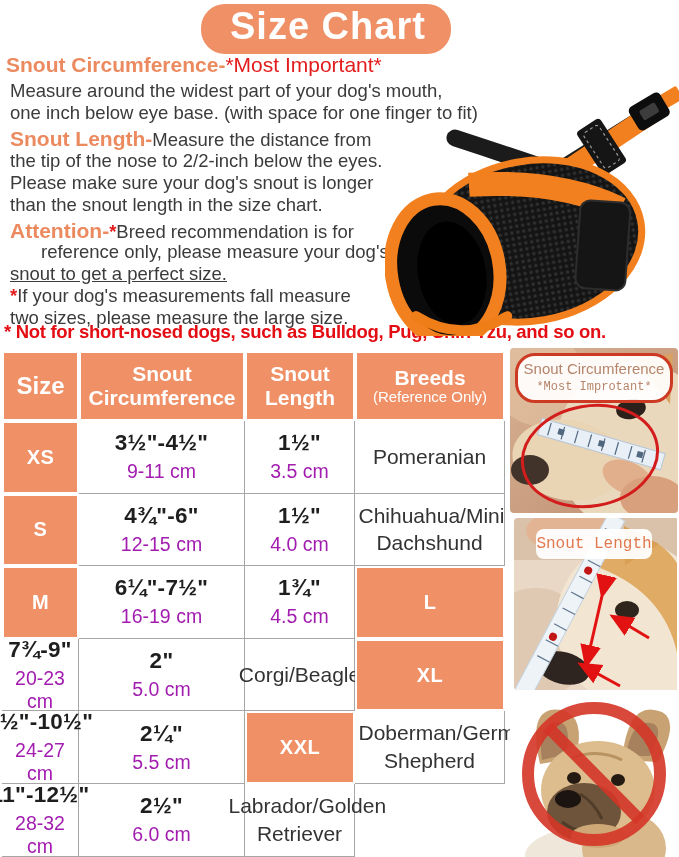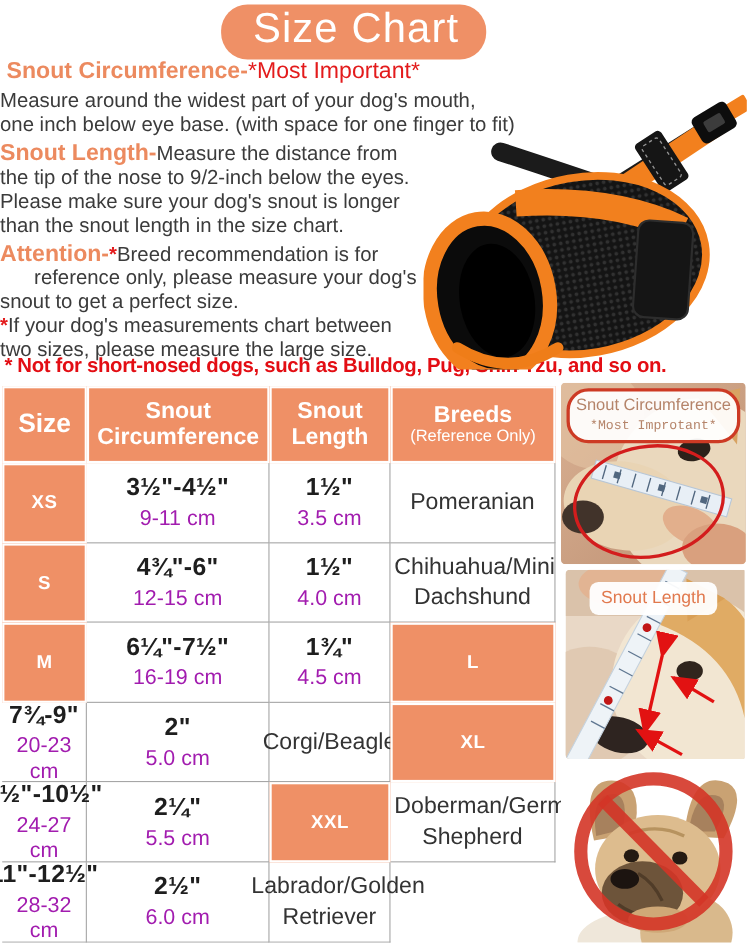--- a/index.html
+++ b/index.html
@@ -8,26 +8,26 @@
     background:#ffffff;
     font-family:"Liberation Sans","DejaVu Sans",sans-serif;
     color:#3b3b3b;
   }
   .abs{position:absolute;}
 
   
   .title-box{
     left:201px;top:4px;
     background:#EF9066;color:#fff;
-    font-weight:normal;font-size:38px;letter-spacing:1px;
+    font-weight:bold;font-size:38px;letter-spacing:1px;
     padding:1px 25px 6px 29px;border-radius:24px;
   }
 
   
-  .tline{left:0;font-size:18.5px;color:#3b3b3b;white-space:nowrap;}
+  .tline{left:10px;font-size:18.5px;color:#3b3b3b;white-space:nowrap;}
   .hline{left:6px;font-size:21px;white-space:nowrap;}
   .o{color:#EC8A5F;font-weight:bold;}
   .r{color:#E31B1C;}
   .rb{color:#E31B1C;font-weight:bold;}
   .warning-line{
     left:4px;top:321px;font-size:18.5px;font-weight:bold;color:#E30D13;
     letter-spacing:-0.3px;white-space:nowrap;
   }
 
   
@@ -46,30 +46,30 @@
   }
   .th-size{font-size:24px;}
   .th .sub{font-weight:normal;font-size:15px;margin-top:0;}
   .td{
     border-right:1px solid #A6A6A6;border-bottom:1px solid #A6A6A6;
     display:flex;flex-direction:column;align-items:center;justify-content:center;
     text-align:center;
   }
   .td-size{
     background:#EF9066;border:2px solid #fff;
-    color:#fff;font-weight:bold;font-size:17px;letter-spacing:.5px;
+    color:#fff;font-weight:bold;font-size:20px;letter-spacing:.5px;
   }
   .in{font-size:22.5px;font-weight:bold;color:#1e1e1e;letter-spacing:.3px;}
   .cm{font-size:19.5px;color:#a21caf;margin-top:4px;}
   .breeds{font-size:21px;color:#333;line-height:1.32;padding:0 5px;max-width:142px;}
 
   
   .photo{overflow:hidden;border-radius:4px;}
   #photo1{left:510px;top:348px;width:168px;height:165px;}
-  #photo2{left:514px;top:518px;width:165px;height:172px;}
+  #photo2{left:514px;top:518px;width:165px;height:172px;font-family:Liberation Mono, monospace;}
   #photo3{left:510px;top:698px;width:168px;height:159px;}
   .p1-label{
     position:absolute;left:5px;top:5px;right:5px;
     background:rgba(255,255,255,.93);
     border:3px solid #CD3A24;border-radius:20px;
     text-align:center;padding:3px 0 5px 0;
     color:#B5846A;line-height:1.35;
   }
   .p1-l1{font-size:15px;}
   .p1-l2{font-size:12px;font-family:Liberation Mono, monospace;}
@@ -85,28 +85,28 @@
 </head>
 <body>
 
 <div class="abs title-box">Size Chart</div>
 
 <div class="abs hline" style="top:53px;"><span class="o">Snout Circumference-</span><span class="r">*Most Important*</span></div>
 <div class="abs tline" style="top:80px;">Measure around the widest part of your dog's mouth,</div>
 <div class="abs tline" style="top:102px;">one inch below eye base. (with space for one finger to fit)</div>
 
 <div class="abs tline" style="top:127px;"><span class="o" style="font-size:21px;">Snout Length-</span><span>Measure the distance from</span></div>
-<div class="abs tline" style="top:150px;">the tip of the nose to 9/2-inch below the eyes.</div>
+<div class="abs tline" style="top:150px;">the tip of the nose to 2/2-inch below the eyes.</div>
 <div class="abs tline" style="top:172px;">Please make sure your dog's snout is longer</div>
 <div class="abs tline" style="top:194px;">than the snout length in the size chart.</div>
 
 <div class="abs tline" style="top:219px;"><span class="o" style="font-size:21px;">Attention-</span><span class="rb">*</span><span>Breed recommendation is for</span></div>
 <div class="abs tline" style="top:241px;margin-left:31px;">reference only, please measure your dog's</div>
-<div class="abs tline" style="top:263px;">snout to get a perfect size.</div>
-<div class="abs tline" style="top:285px;"><span class="rb">*</span><span>If your dog's measurements chart between</span></div>
+<div class="abs tline" style="top:263px;text-decoration:underline;">snout to get a perfect size.</div>
+<div class="abs tline" style="top:285px;"><span class="rb">*</span><span>If your dog's measurements fall measure</span></div>
 <div class="abs tline" style="top:307px;">two sizes, please measure the large size.</div>
 
 <div class="abs warning-line">* Not for short-nosed dogs, such as Bulldog, Pug, Shih Tzu, and so on.</div>
 
 <div class="abs" id="muzzle">
   <svg width="294" height="252" viewBox="0 0 294 252">
     <defs>
       <pattern id="mesh" width="6" height="6" patternUnits="userSpaceOnUse">
         <rect width="6" height="6" fill="#141414"></rect>
         <circle cx="3" cy="3" r="1.7" fill="#313131"></circle>

